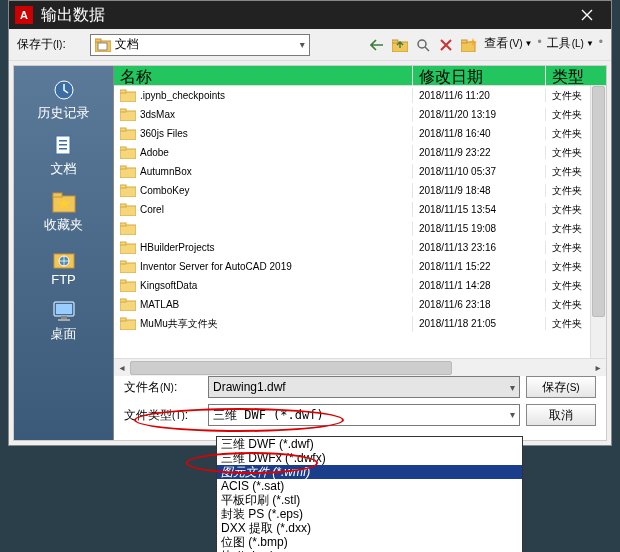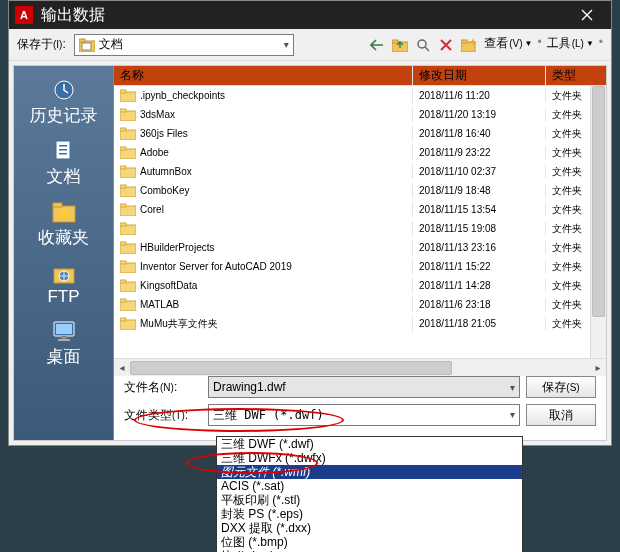--- a/index.html
+++ b/index.html
@@ -3,38 +3,38 @@
 <meta charset="utf-8">
 <style>
 * { box-sizing: border-box; margin: 0; padding: 0; font-family: "Microsoft YaHei", "SimSun", sans-serif; }
 body { background: #2a3f4a; width: 620px; height: 552px; position: relative; overflow: hidden; }
 .window { position: absolute; left: 8px; top: 0; width: 604px; background: #f0f0f0; border: 1px solid #888; }
 .titlebar { background: #222; color: #fff; height: 28px; display: flex; align-items: center; padding: 0 6px; }
 .titlebar .logo { width: 18px; height: 18px; background: #c00; color: #fff; font-size: 11px; font-weight: bold; display: flex; align-items: center; justify-content: center; margin-right: 8px; }
 .titlebar .title { font-size: 16px; }
 .titlebar .close { margin-left: auto; width: 36px; height: 28px; display: flex; align-items: center; justify-content: center; font-size: 14px; }
 .toolbar { background: #f0f0f0; height: 32px; display: flex; align-items: center; padding: 2px 8px; gap: 4px; border-bottom: 1px solid #ddd; }
-.toolbar .lbl { font-size: 12px; margin-right: 4px; }
+.toolbar .lbl { font-size: 12px; margin-right: 20px; }
 .location-combo { flex: 0 0 220px; height: 22px; border: 1px solid #7a7a7a; background: #fff; display: flex; align-items: center; padding: 0 4px; font-size: 12px; }
 .location-combo .doc-icon { width: 16px; height: 14px; margin-right: 4px; }
 .location-combo .chev { margin-left: auto; font-size: 10px; color: #555; }
 .tb-icons { margin-left: auto; display: flex; align-items: flex-start; gap: 3px; }
 .tb-icon { width: 20px; height: 20px; display: flex; align-items: center; justify-content: center; font-size: 13px; }
 .tb-text { font-size: 12px; padding: 0 2px; display: flex; align-items: center; }
 .tb-text .sm { font-size: 10px; margin-left: 1px; }
 .tb-text .drop { font-size: 8px; margin-left: 2px; }
 .tb-sep { color: #888; font-size: 12px; padding: 0 0px; }
 
 .content { display: flex; background: #fff; border: 1px solid #ccc; margin: 4px; }
 .sidebar { width: 100px; background: linear-gradient(#5b7a99,#3b5a79); display: flex; flex-direction: column; align-items: center; padding: 8px 0; gap: 4px; border-right: 1px solid #888; }
-.sb-item { width: 80px; display: flex; flex-direction: column; align-items: center; gap: 2px; padding: 4px 0; color: #fff; font-size: 17px; cursor: pointer; }
+.sb-item { width: 80px; display: flex; flex-direction: column; align-items: center; gap: 2px; padding: 4px 0; color: #fff; font-size: 13px; cursor: pointer; }
 .sb-item svg, .sb-item .sb-ico { width: 28px; height: 24px; }
 
 .main { flex: 1; display: flex; flex-direction: column; }
-.list-head { display: flex; background: #c2410c; border-bottom: 1px solid #ddd; height: 20px; font-size: 12px; }
+.list-head { display: flex; background: #22c55e; border-bottom: 1px solid #ddd; height: 20px; font-size: 16px; }
 .list-head > div, .row > div { padding: 1px 6px; overflow: hidden; white-space: nowrap; }
 .col-name { flex: 1; border-right: 1px solid #e5e5e5; }
 .col-date { width: 133px; border-right: 1px solid #e5e5e5; }
 .col-type { width: 60px; }
 .list-body { height: 272px; overflow: hidden; position: relative; font-size: 10px; }
 .row { display: flex; height: 19px; align-items: center; }
 .row .col-name { display: flex; align-items: center; gap: 4px; }
 .folder-icon { width: 16px; height: 13px; flex-shrink: 0; }
 .scroll-h { height: 18px; background: #f0f0f0; border-top: 1px solid #ddd; display: flex; align-items: center; }
 .scroll-h .thumb-area { flex: 1; position: relative; height: 16px; }
@@ -232,21 +232,21 @@
     <div class="col-type">文件夹</div>
           </div>
           <div class="row">
     <div class="col-name">
       <svg class="folder-icon" viewBox="0 0 16 13">
                 <rect x="0" y="3" width="16" height="10" fill="#f5d67b" stroke="#d6a93e"></rect>
                 <rect x="0" y="1" width="6" height="3" fill="#f5d67b" stroke="#d6a93e"></rect>
               </svg>
       <span>AutumnBox</span>
     </div>
-    <div class="col-date">2018/11/10 02:37</div>
+    <div class="col-date">2018/11/10 05:37</div>
     <div class="col-type">文件夹</div>
           </div>
           <div class="row">
     <div class="col-name">
       <svg class="folder-icon" viewBox="0 0 16 13">
                 <rect x="0" y="3" width="16" height="10" fill="#f5d67b" stroke="#d6a93e"></rect>
                 <rect x="0" y="1" width="6" height="3" fill="#f5d67b" stroke="#d6a93e"></rect>
               </svg>
       <span>ComboKey</span>
     </div>

